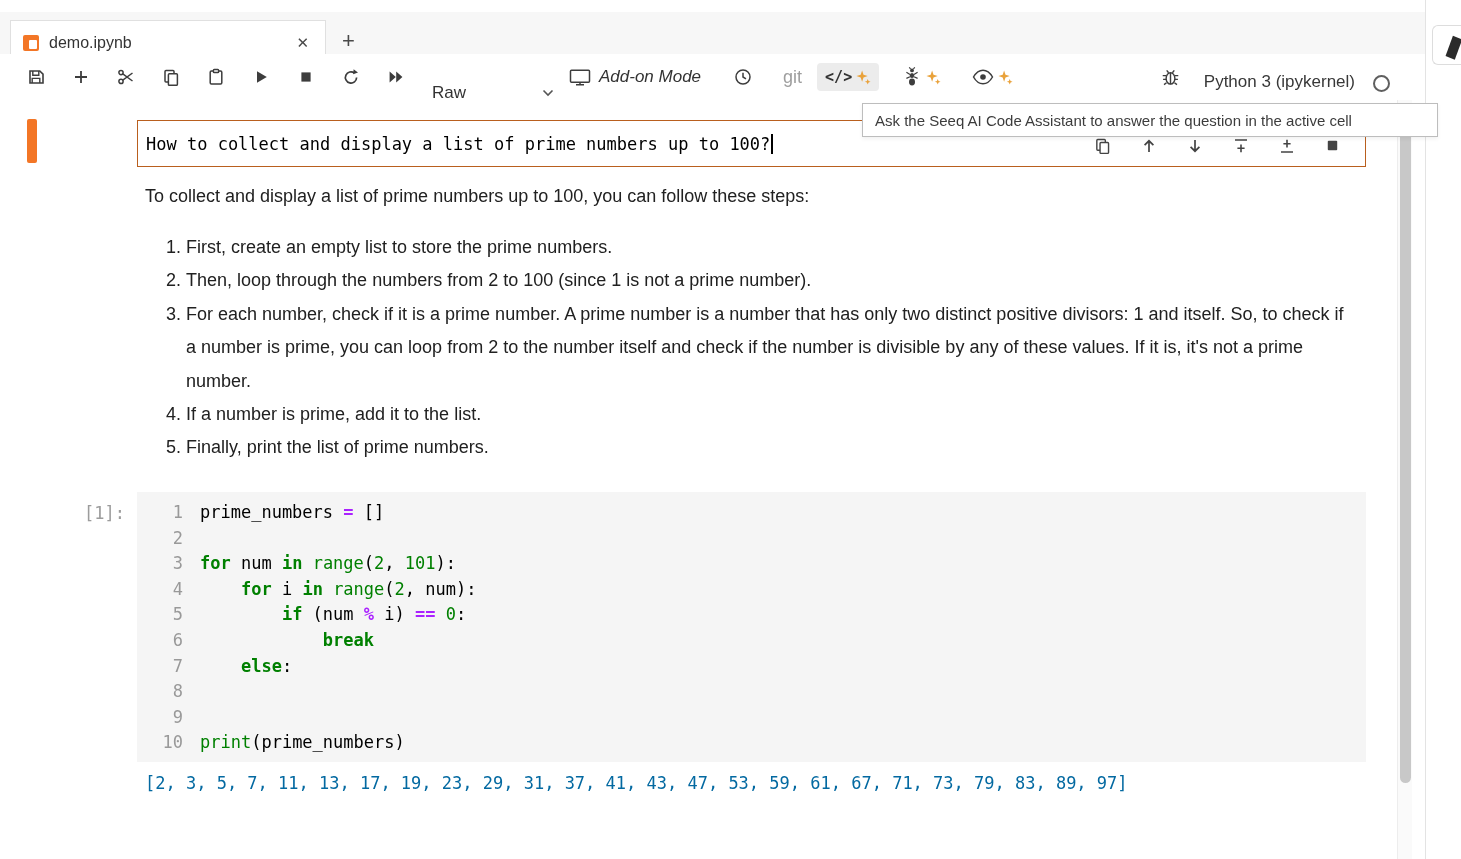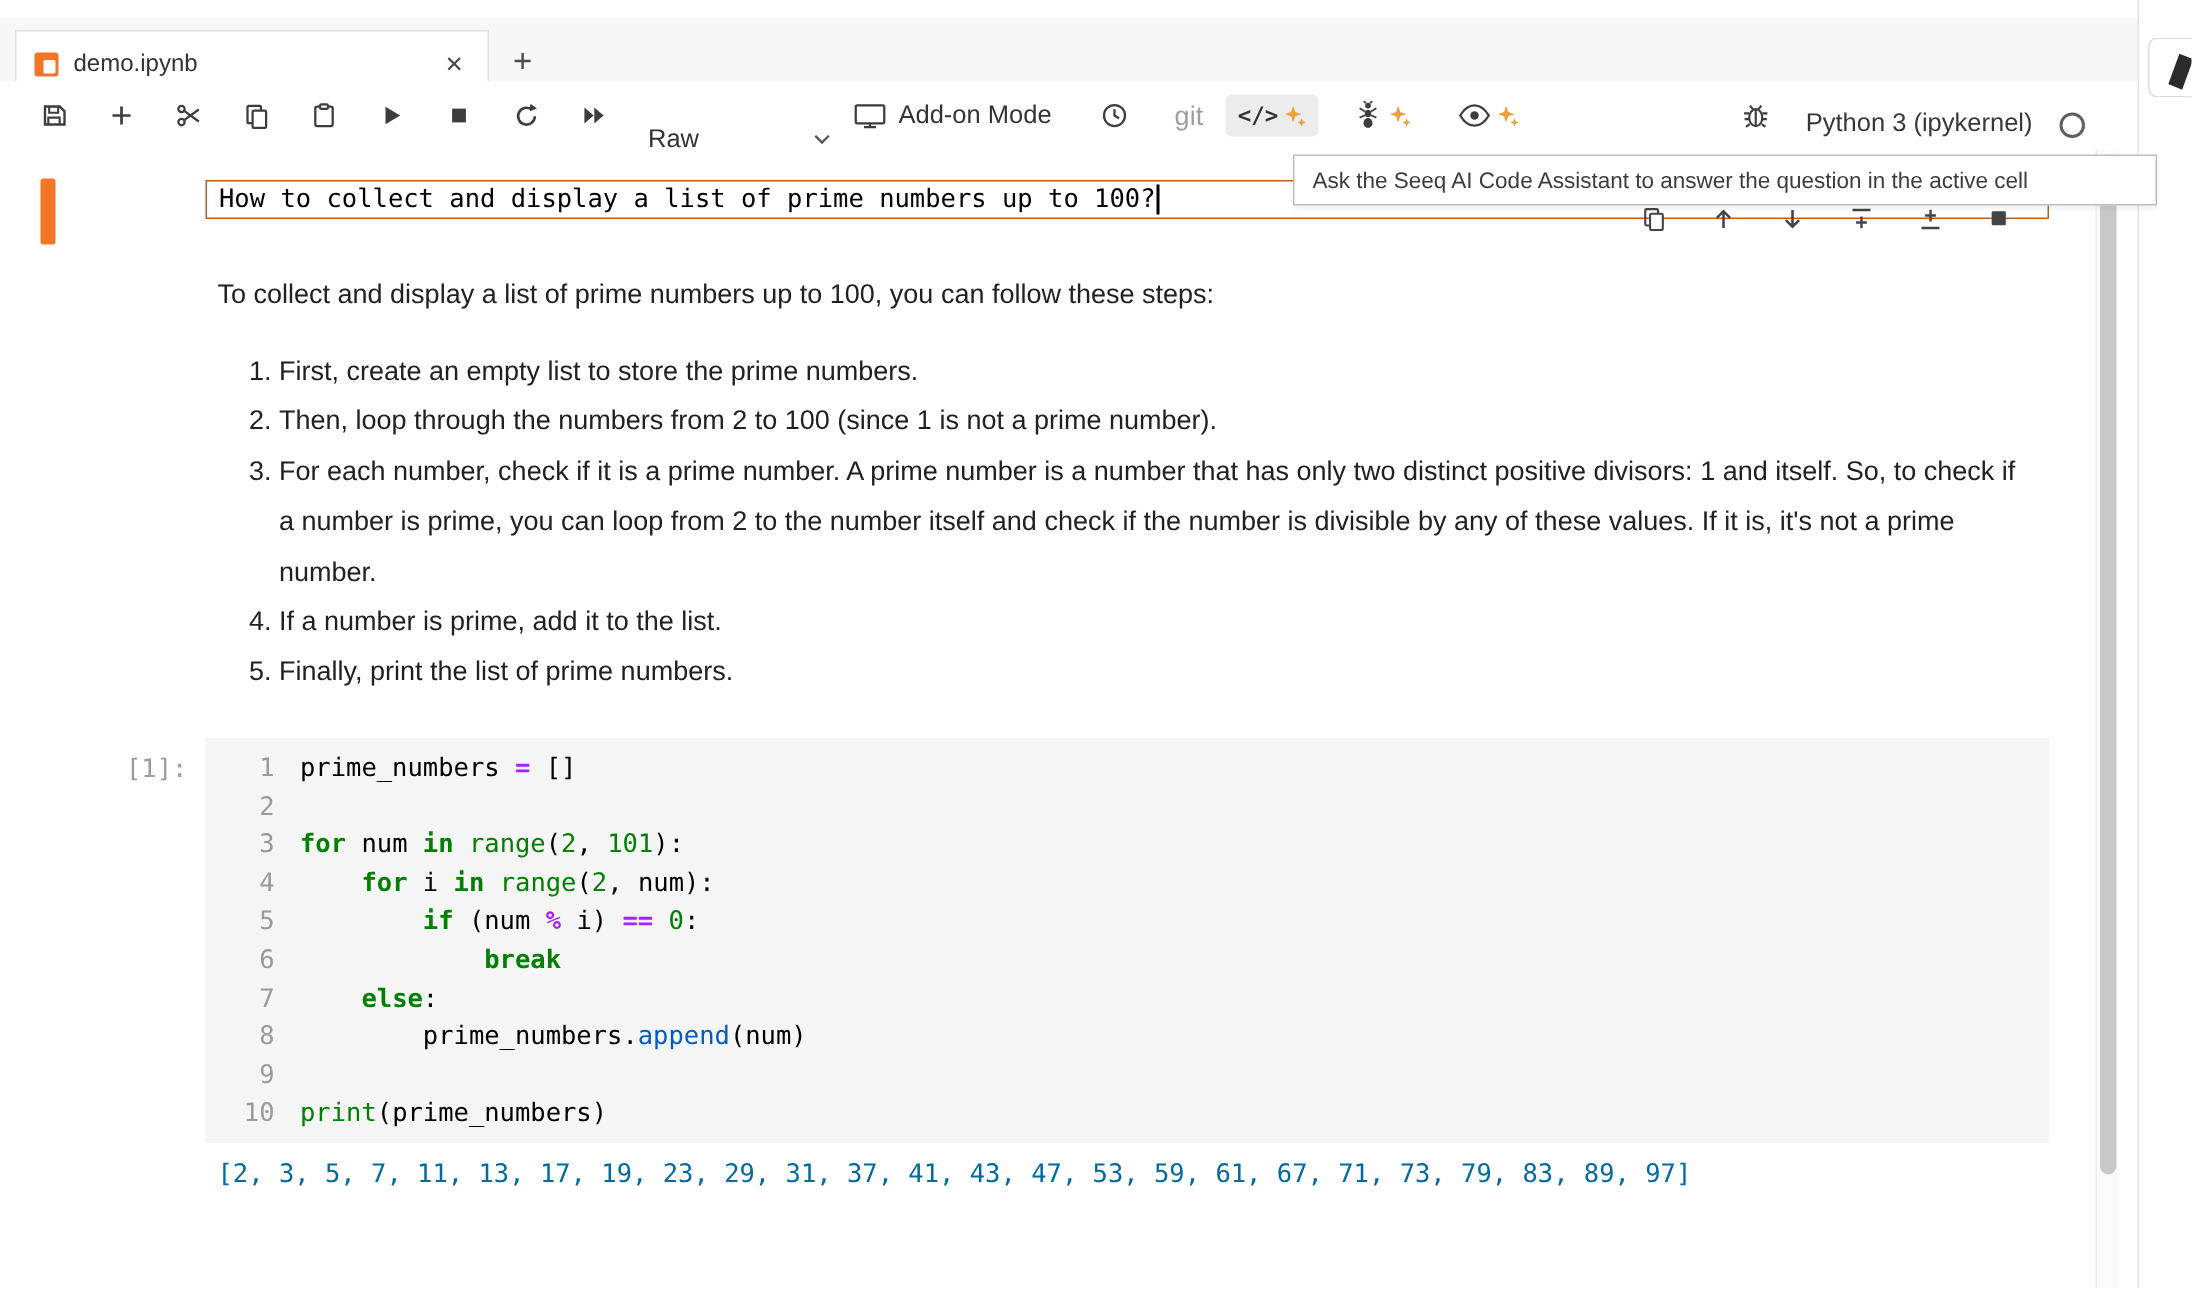--- a/index.html
+++ b/index.html
@@ -20,40 +20,40 @@
   .newtab{position:absolute;left:334px;top:14px;font-size:22px;color:#4a4a4a;padding:2px 8px;cursor:pointer;}
 
   
   .toolbar{position:absolute;left:0;top:54px;width:1426px;height:46px;background:#fff;
     display:flex;align-items:center;padding-left:21px;gap:15px;}
   .tbtn{display:flex;align-items:center;justify-content:center;width:30px;height:30px;
     color:#3d3d3d;cursor:pointer;flex:0 0 auto;}
   .celltype{display:flex;align-items:center;justify-content:space-between;width:122px;height:30px;
     margin-left:6px;color:#333;font-size:17px;cursor:pointer;flex:0 0 auto;margin-top:32px;}
   .addon{display:flex;align-items:center;gap:8px;color:#333;font-size:17px;cursor:pointer;
-    height:30px;flex:0 0 auto;}
+    height:30px;flex:0 0 auto;font-style:italic;}
   .clockbtn{margin-left:12px;}
   .gitlabel{font-size:18px;color:#9e9e9e;margin-left:10px;cursor:pointer;flex:0 0 auto;}
   .aibtn{display:flex;align-items:center;gap:4px;padding:5px 8px;border-radius:4px;color:#3d3d3d;
     cursor:pointer;flex:0 0 auto;}
   .aibtn.hovered{background:#ececec;}
   .codeglyph{font-family:"DejaVu Sans Mono",monospace;font-weight:bold;font-size:15px;color:#333;}
   .tb-right{margin-left:auto;display:flex;align-items:flex-end;gap:18px;padding-right:36px;}
   .kernel-name{font-size:17px;color:#383838;cursor:pointer;white-space:nowrap;}
   .kcircle{width:17px;height:17px;border:2px solid #5f5f5f;border-radius:50%;background:#fff;}
 
   
   .tooltip{position:absolute;left:862px;top:103px;width:576px;height:34px;background:#fff;
     border:1px solid #bdbdbd;box-shadow:0 2px 4px rgba(0,0,0,.06);display:flex;align-items:center;
     padding:0 12px;font-size:15px;color:#3c3c3c;z-index:20;white-space:nowrap;}
 
   
   .collapser{position:absolute;left:27px;top:119px;width:10px;height:44px;background:#f37626;
     border-radius:2px;cursor:pointer;z-index:5;}
-  .cell-input{position:absolute;left:137px;top:120px;width:1229px;height:26px;background:#fff;
+  .cell-input{position:absolute;left:137px;top:120px;width:1229px;height:47px;background:#fff;
     border:1.5px solid #b95f1e;display:flex;align-items:center;padding-left:8px;z-index:5;
     font-family:"DejaVu Sans Mono",monospace;font-size:17px;color:#000;white-space:pre;cursor:text;}
   .caret{display:inline-block;width:1.5px;height:20px;background:#000;margin-left:1px;}
   .cell-toolbar{position:absolute;left:1093px;top:136px;display:flex;gap:27px;z-index:15;color:#444;}
   .ctbtn{display:flex;align-items:center;justify-content:center;width:19px;height:19px;cursor:pointer;}
 
   
   .markdown{position:absolute;left:145px;top:181px;width:1200px;font-size:18px;color:#212121;z-index:1;}
   .markdown p{margin:0;line-height:30px;}
   .markdown ol{margin:20px 0 0 0;padding-left:41px;}
@@ -310,21 +310,20 @@
       <div class="code-line">
         <span class="ln">6</span>
         <span class="src"><span class="tok-p">            </span><span class="tok-k">break</span></span>
       </div>
       <div class="code-line">
         <span class="ln">7</span>
         <span class="src"><span class="tok-p">    </span><span class="tok-k">else</span><span class="tok-p">:</span></span>
       </div>
       <div class="code-line">
         <span class="ln">8</span>
-        <span class="src"><span class="tok-p">        prime_numbers.</span><span class="tok-f">append</span><span class="tok-p">(num)</span></span>
       </div>
       <div class="code-line">
         <span class="ln">9</span>
         <span class="src"></span>
       </div>
       <div class="code-line">
         <span class="ln">10</span>
         <span class="src"><span class="tok-b">print</span><span class="tok-p">(prime_numbers)</span></span>
       </div>
     </div>

